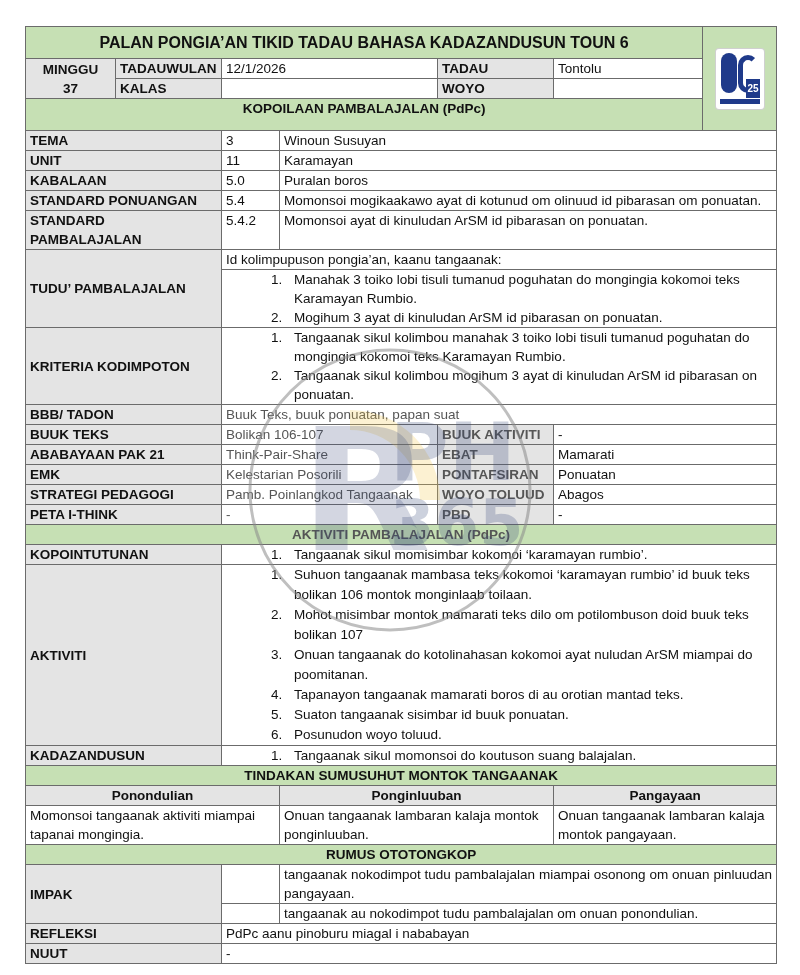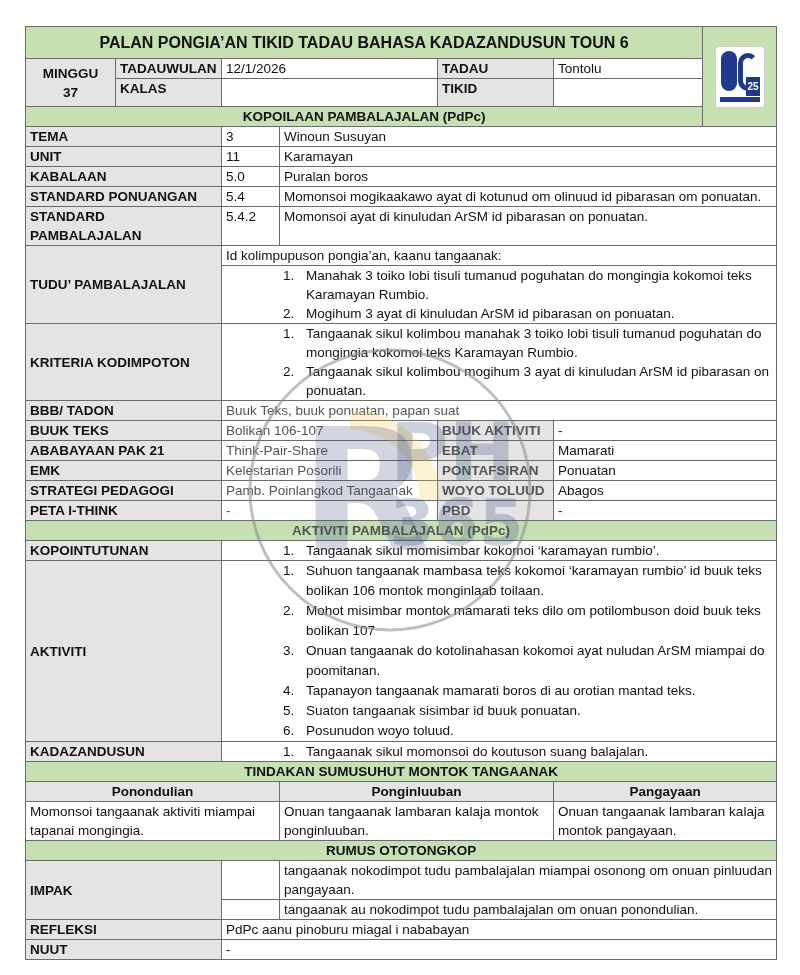--- a/index.html
+++ b/index.html
@@ -11,21 +11,21 @@
        vertical-align: top; overflow: hidden; }
   .green { background: #c6e0b4; margin-left: 12px; }
   .grey { background: #e4e4e4; }
   .b { font-weight: bold; }
   .c { text-align: center; }
   .mid { vertical-align: middle; margin-top: 48px; }
   .title { font-size: 16px; font-weight: bold; text-align: center; vertical-align: middle; height: 31px; }
   .lbl { font-weight: bold; background: #e4e4e4; vertical-align: middle; }
   .lbl.top { vertical-align: top; }
   ol { margin: 0; padding-left: 60px; }
-  ol li { padding-left: 8px; margin-left: 12px; }
+  ol li { padding-left: 8px; }
   .just { text-align: justify; }
   .logo-cell { background: #c6e0b4; text-align: center; vertical-align: middle; padding: 0; }
   .logo { width: 48px; height: 60px; margin: 0 auto; background: #fff; border-radius: 3px;
           position: relative; box-shadow: 0 0 0 1px #d0d0d0; }
   .logo .s1 { position: absolute; left: 5px; top: 4px; width: 16px; height: 40px; background: #1f3a8a; border-radius: 8px; }
   .logo .s2 { position: absolute; left: 22px; top: 6px; width: 20px; height: 38px; border: 5px solid #1f3a8a;
               border-right-color: transparent; border-radius: 12px; box-sizing: border-box; }
   .logo .n25 { position: absolute; right: 4px; top: 30px; font-size: 10px; font-weight: bold; color: #fff;
                background: #1f3a8a; padding: 0 1px; }
   .logo .bar { position: absolute; left: 4px; right: 4px; bottom: 5px; height: 5px; background: #1f3a8a; }
@@ -62,27 +62,27 @@
   <tr style="height:20px">
     <td rowspan="2" class="grey b c mid" style="line-height:19px">
       <div>MINGGU</div>
       <div>37</div>
     </td>
     <td class="grey b">TADAUWULAN</td>
     <td colspan="2">12/1/2026</td>
     <td class="grey b">TADAU</td>
     <td>Tontolu</td>
   </tr>
-  <tr style="height:28px">
+  <tr style="height:20px">
     <td class="grey b">KALAS</td>
     <td colspan="2"></td>
-    <td class="grey b">TIKID</td>
+    <td class="grey b">WOYO</td>
     <td></td>
   </tr>
-  <tr style="height:20px">
+  <tr style="height:32px">
     <td colspan="6" class="green b c">KOPOILAAN PAMBALAJALAN (PdPc)</td>
   </tr>
 
   <tr>
     <td colspan="2" class="lbl">TEMA</td>
     <td>3</td>
     <td colspan="4">Winoun Susuyan</td>
   </tr>
   <tr>
     <td colspan="2" class="lbl">UNIT</td>

